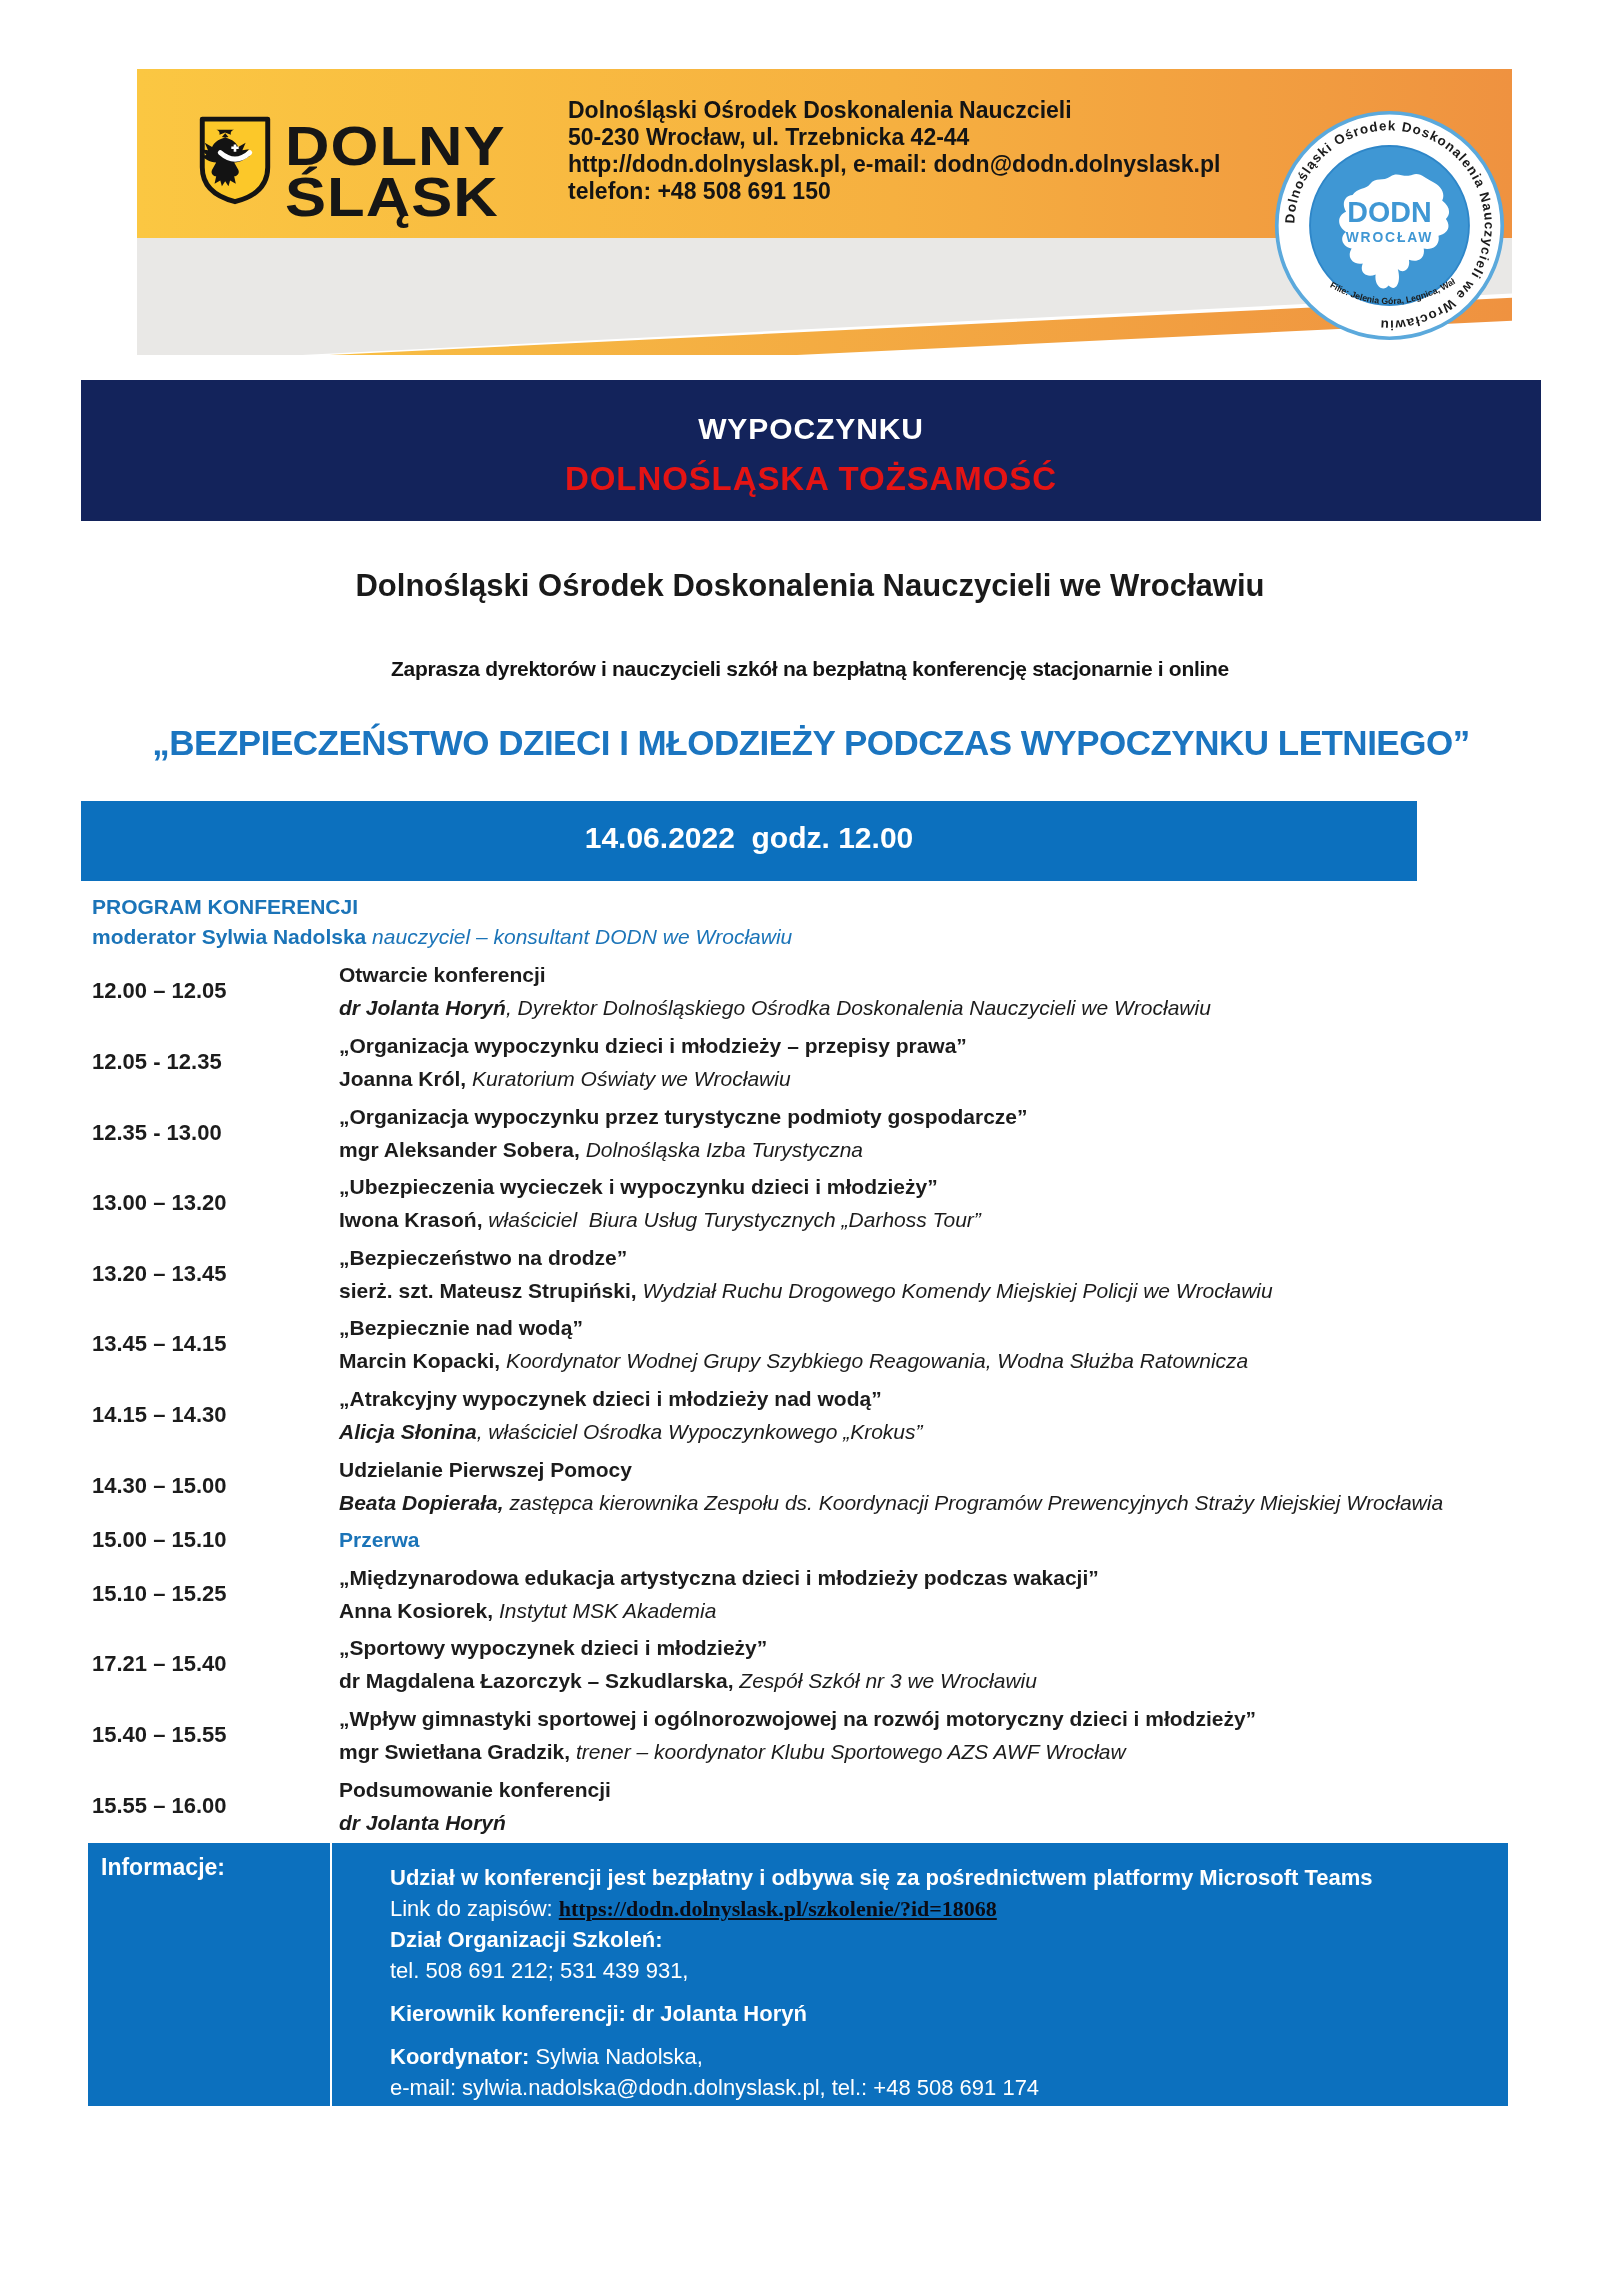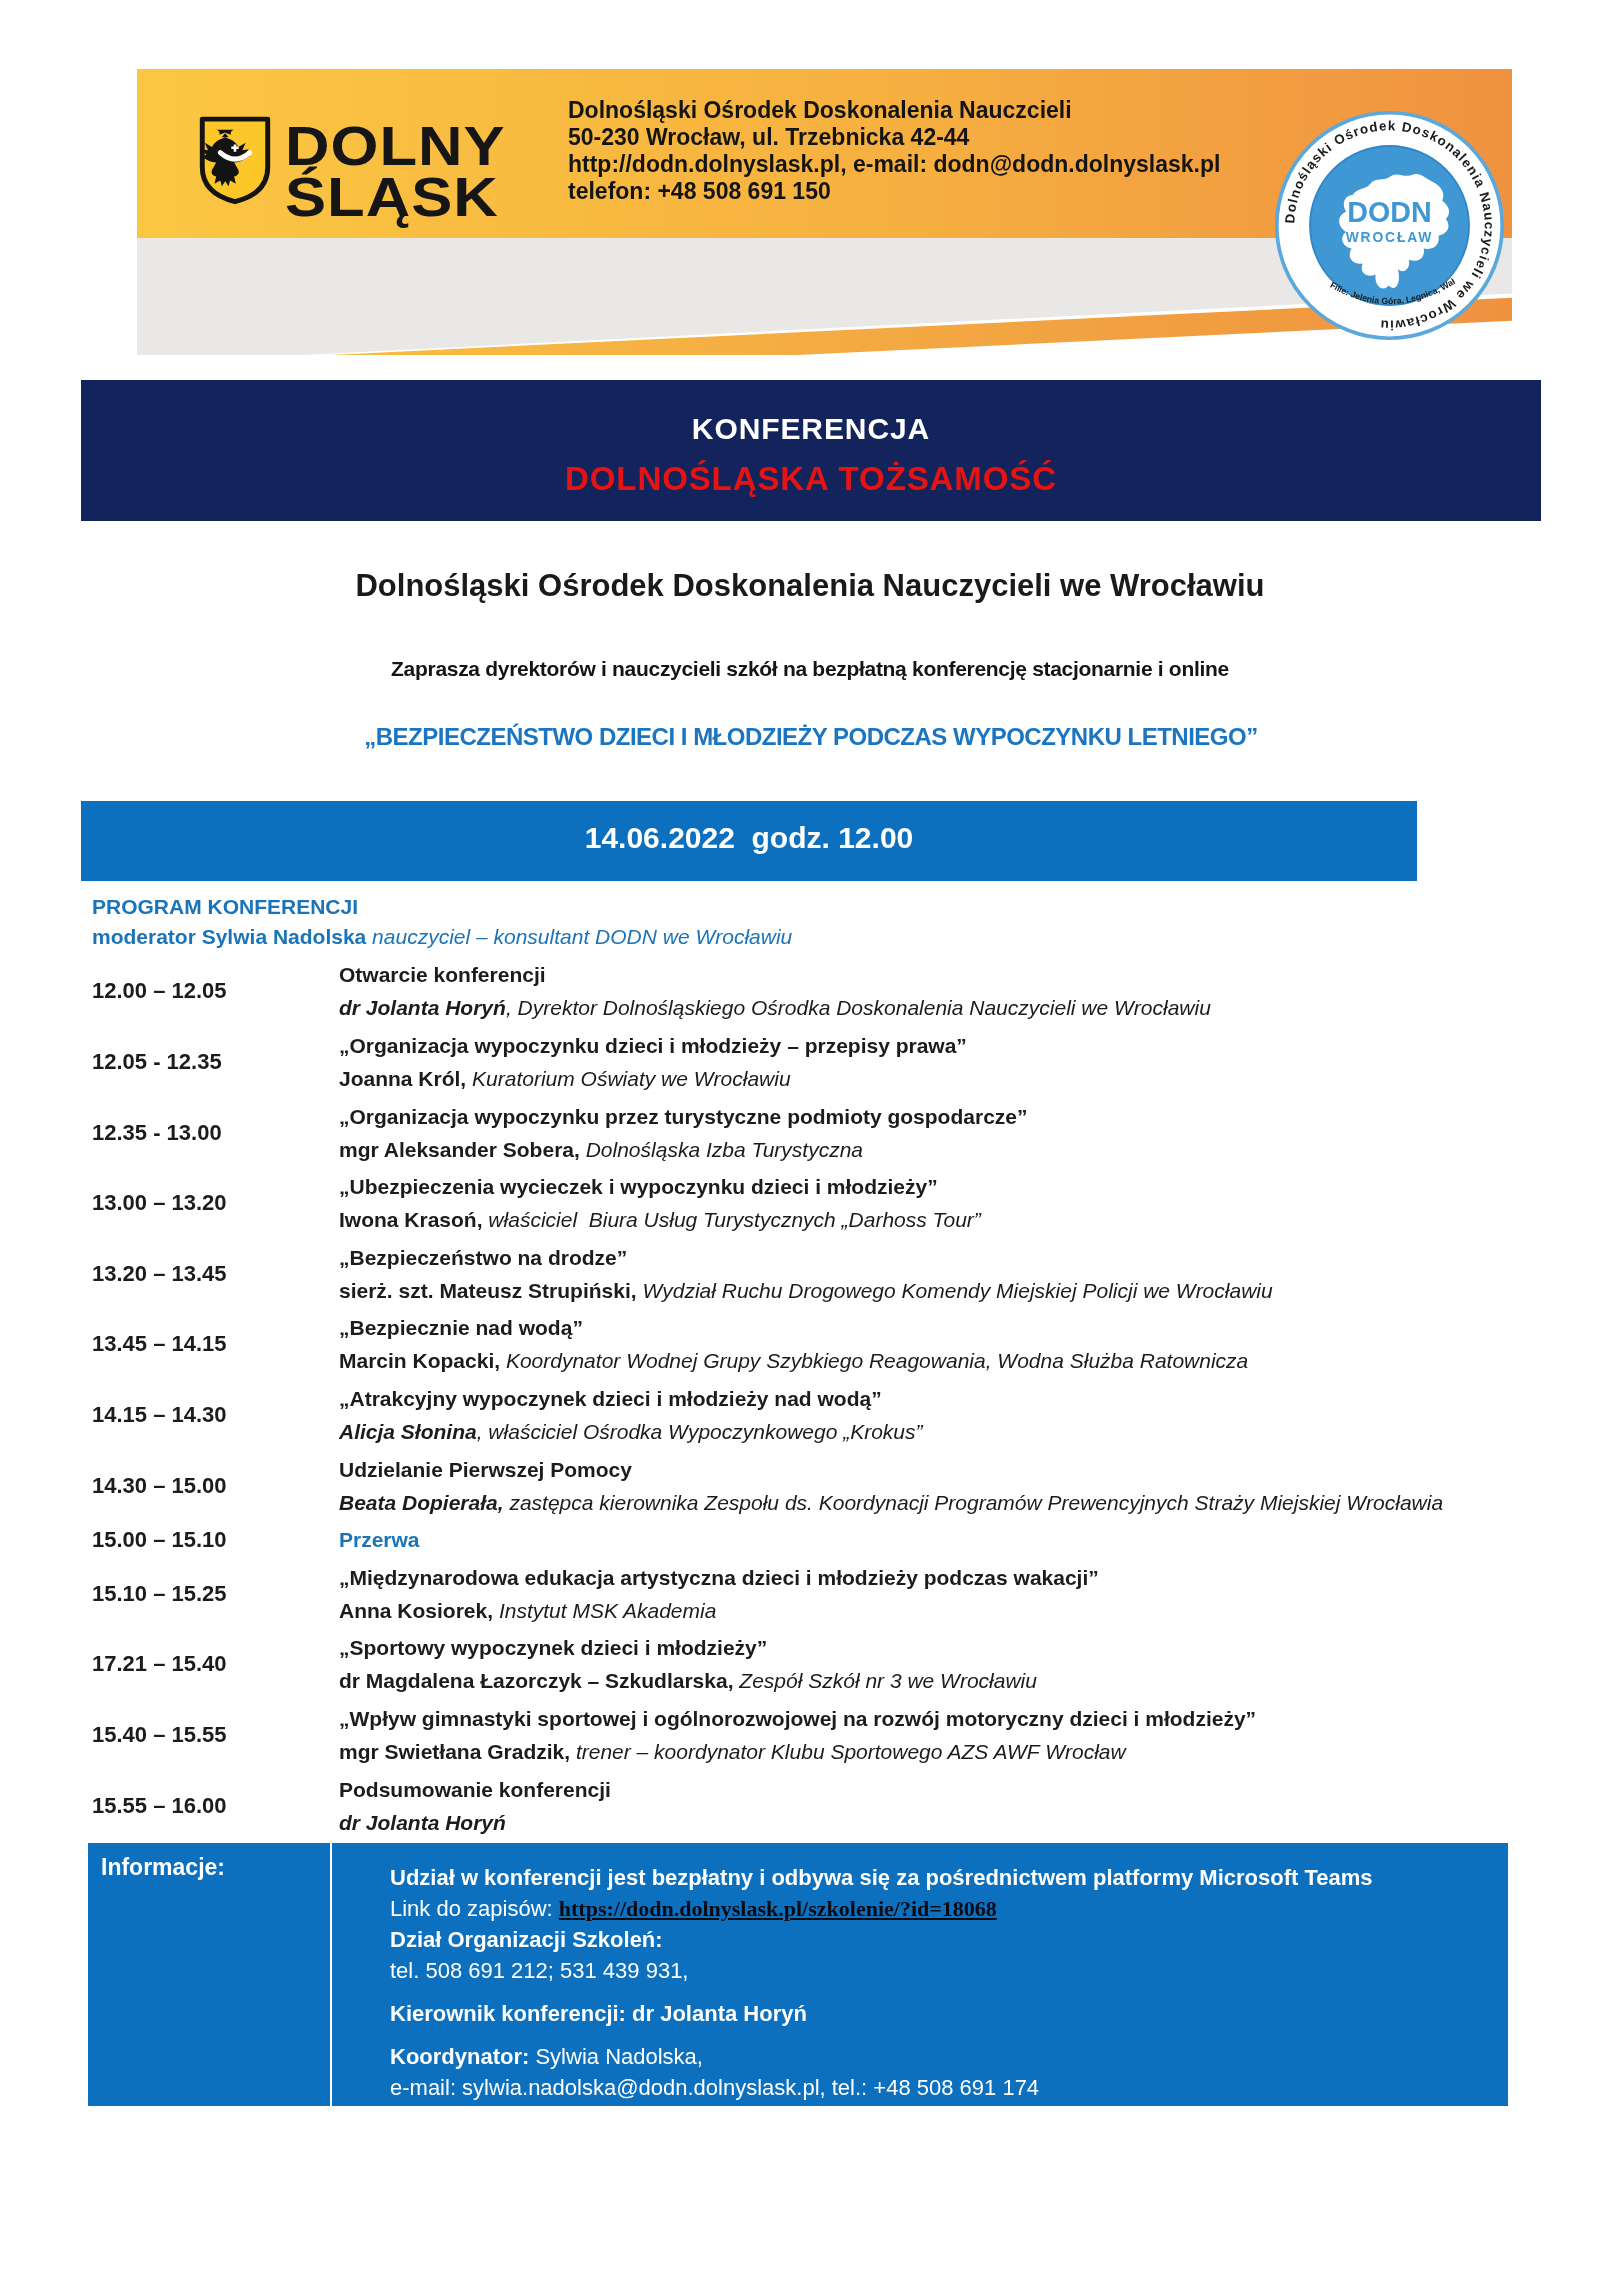--- a/index.html
+++ b/index.html
@@ -40,21 +40,21 @@
     text-align:center;}
   .navy-line1{padding-top:29.5px;font-weight:bold;font-size:30px;line-height:37px;color:#fff;letter-spacing:0.9px;}
   .navy-line2{margin-top:11px;font-weight:bold;font-size:33px;line-height:41px;color:var(--red);letter-spacing:0.9px;}
 
   
   .intro-org{position:absolute;left:0;top:568px;width:100%;text-align:center;
     font-weight:bold;font-size:31px;color:#1A1A1A;}
   .intro-invite{position:absolute;left:0;top:657px;width:100%;text-align:center;
     font-weight:bold;font-size:21px;letter-spacing:-0.3px;color:#141414;}
   .intro-title{position:absolute;left:81px;top:723px;width:1460px;text-align:center;
-    font-weight:bold;font-size:24px;letter-spacing:-0.5px;color:var(--title-blue);white-space:nowrap;}
+    font-weight:bold;font-size:35px;letter-spacing:-0.5px;color:var(--title-blue);white-space:nowrap;}
 
   
   .date-banner{position:absolute;left:81px;top:801px;width:1336px;height:80px;background:var(--banner-blue);
     text-align:center;}
   .date-banner .date-text{padding-top:20px;font-weight:bold;font-size:30px;color:#fff;white-space:pre-wrap;}
 
   
   .program{position:absolute;left:92px;top:892px;width:1447px;}
   .prog-heading{font-weight:bold;font-size:21px;line-height:29.5px;color:var(--prog-blue);}
   .prog-moderator{font-size:21px;line-height:29.5px;color:var(--prog-blue);}
@@ -124,21 +124,21 @@
       <text font-size="14.5" font-weight="bold" fill="#1B1B1B" letter-spacing="1.2">
         <textPath href="#ringPath" startOffset="2">Dolnośląski Ośrodek Doskonalenia Nauczycieli we Wrocławiu</textPath>
       </text>
       <text font-size="9.5" font-weight="bold" fill="#1B1B1B">
         <textPath href="#filiePath" startOffset="8">Filie: Jelenia Góra, Legnica, Wałbrzych</textPath>
       </text>
     </svg>
   </header>
 
   <section class="navy-banner">
-    <div class="navy-line1">KONFERENCJA</div>
+    <div class="navy-line1">WYPOCZYNKU</div>
     <div class="navy-line2">DOLNOŚLĄSKA TOŻSAMOŚĆ</div>
   </section>
 
   <div class="intro-org">Dolnośląski Ośrodek Doskonalenia Nauczycieli we Wrocławiu</div>
   <div class="intro-invite">Zaprasza dyrektorów i nauczycieli szkół na bezpłatną konferencję stacjonarnie i online</div>
   <div class="intro-title">„BEZPIECZEŃSTWO DZIECI I MŁODZIEŻY PODCZAS WYPOCZYNKU LETNIEGO”</div>
 
   <section class="date-banner">
     <div class="date-text">14.06.2022  godz. 12.00</div>
   </section>

